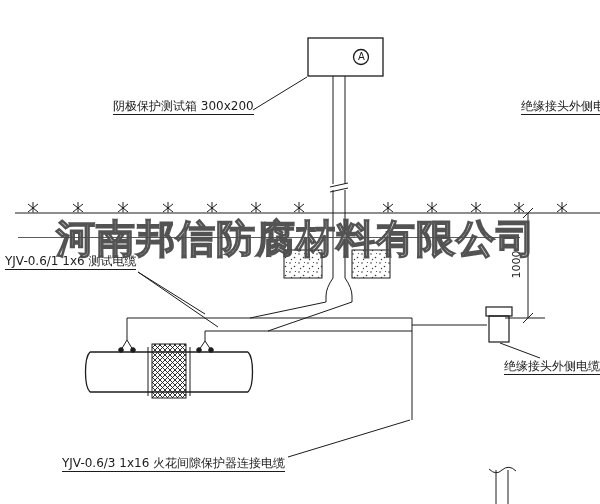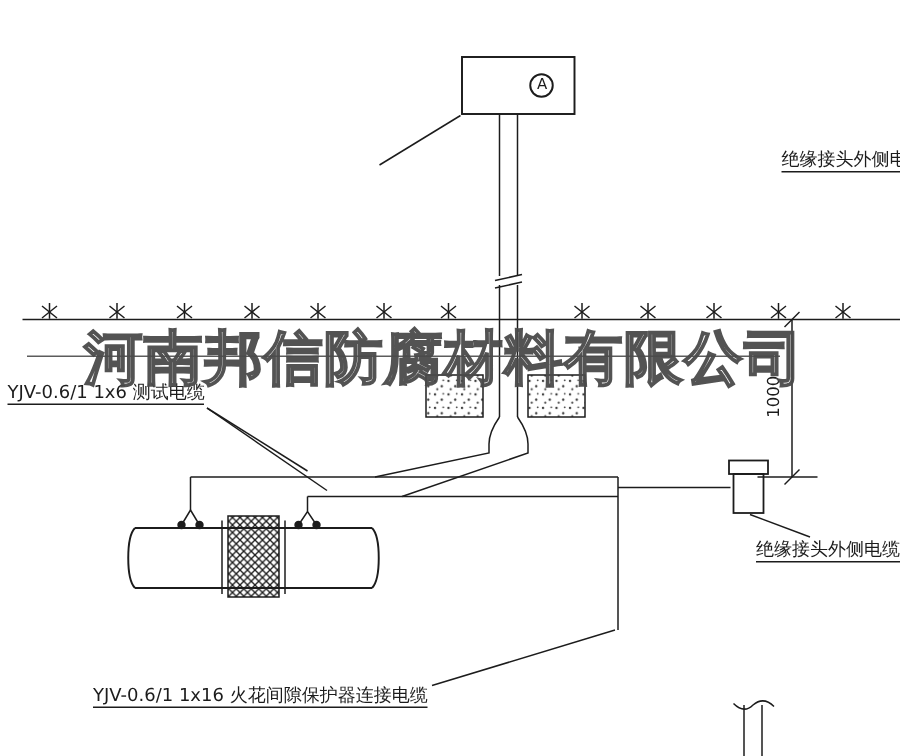--- a/index.html
+++ b/index.html
@@ -162,24 +162,25 @@
       </g>
 
     </g>
   </svg>
 
   <div class="watermark">河南邦信防腐材料有限公司</div>
   <div class="wm-line"></div>
 
   <div class="ammeter nolbl">A</div>
 
+  <div class="lbl" style="left:113px; top:99px;">阴极保护测试箱 300x200</div>
 
   <div class="lbl" style="left:521px; top:99px;">绝缘接头外侧电缆</div>
 
   <div class="lbl" style="left:5px; top:254px;">YJV-0.6/1 1x6  测试电缆</div>
 
   <div class="lbl" style="left:504px; top:359px;">绝缘接头外侧电缆</div>
 
-  <div class="lbl" style="left:62px; top:456px;">YJV-0.6/1 1x16  火花间隙保护器连接电缆</div>
+  <div class="lbl" style="left:62px; top:456px;">YJV-0.6/3 1x16  火花间隙保护器连接电缆</div>
 
   <div class="dim nolbl">1000</div>
 
 </div>
 
 </body></html>

